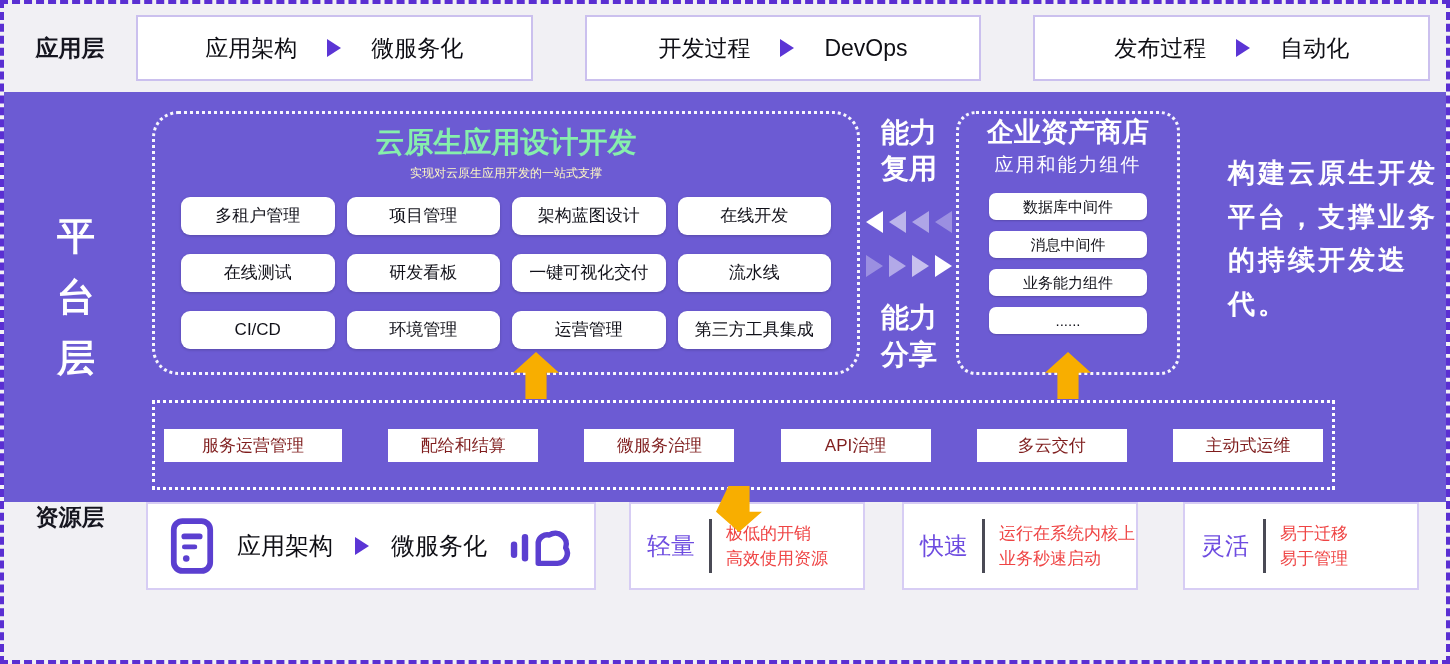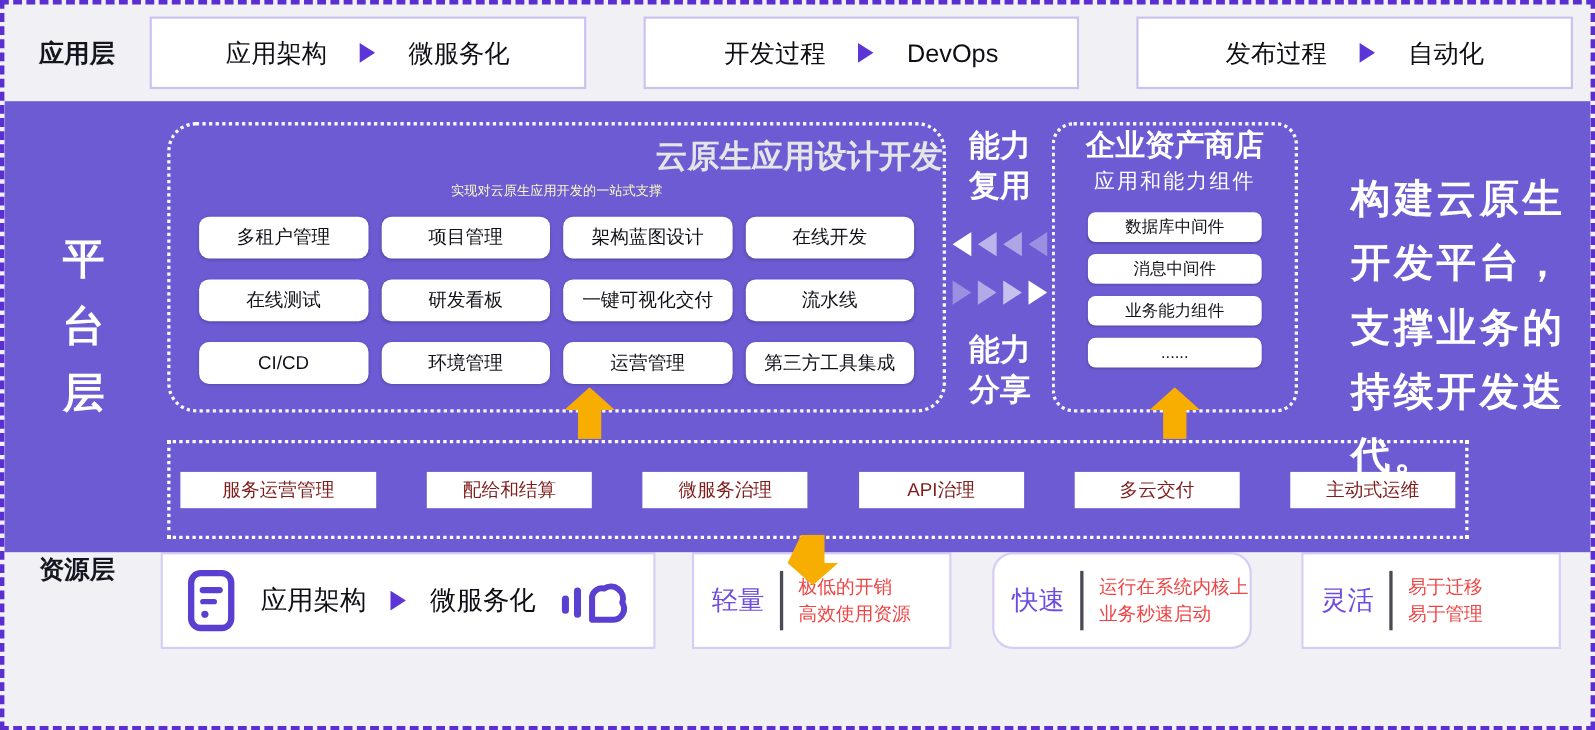--- a/index.html
+++ b/index.html
@@ -18,21 +18,21 @@
     display:flex; align-items:center; justify-content:center; gap:30px; font-size:23px; color:#0e0e14; }
   .tri-right { width:0; height:0; border-left:14px solid #5b35d5;
     border-top:9px solid transparent; border-bottom:9px solid transparent; flex:none; }
   
   .platform { height:410px; flex:none; background:#6c5bd3; position:relative; }
   .vlabel { position:absolute; left:48px; top:50%; transform:translateY(-50%);
     display:flex; flex-direction:column; gap:23px; width:48px; text-align:center;
     color:#fff; font-weight:bold; font-size:38px; line-height:1; }
   .dev-box { position:absolute; left:148px; top:19px; width:708px; height:264px;
     border:3px dotted rgba(255,255,255,.95); border-radius:26px; text-align:center; }
-  .dev-title { margin-top:9px; font-size:29px; font-weight:bold; color:#e5e5e5;text-align:right; }
+  .dev-title { margin-top:9px; font-size:29px; font-weight:bold; color:#86efac; }
   .dev-sub { margin-top:2px; font-size:12px; color:#fef9c3; }
   .dev-grid { display:grid; grid-template-columns:repeat(4,1fr); column-gap:12px; row-gap:19px;
     padding:0 26px; margin-top:15px; }
   .pill { background:#fff; border-radius:9px; height:38px; line-height:38px; font-size:17px;
     color:#101018; box-shadow:0 1px 3px rgba(0,0,0,.2); white-space:nowrap; overflow:hidden; }
   .cap-col { position:absolute; left:860px; top:23px; width:90px; height:258px;
     display:flex; flex-direction:column; align-items:center; justify-content:space-between;
     color:#fff; font-weight:bold; }
   .cap-text { font-size:28px; line-height:1.3; text-align:center; }
   .tri-row { display:flex; gap:6px; }
@@ -40,41 +40,41 @@
   .tl:nth-child(1){opacity:1} .tl:nth-child(2){opacity:.55} .tl:nth-child(3){opacity:.45} .tl:nth-child(4){opacity:.32}
   .tr { width:0; height:0; border-left:17px solid #fff; border-top:11px solid transparent; border-bottom:11px solid transparent; }
   .tr:nth-child(1){opacity:.32} .tr:nth-child(2){opacity:.48} .tr:nth-child(3){opacity:.62} .tr:nth-child(4){opacity:1}
   .asset-box { position:absolute; left:952px; top:19px; width:224px; height:264px;
     border:3px dotted rgba(255,255,255,.95); border-radius:20px; text-align:center; color:#fff; }
   .asset-title { font-size:27px; font-weight:bold; }
   .asset-sub { margin-top:2px; font-size:19px; letter-spacing:2px; }
   .asset-pill { width:158px; margin:11px auto 0; background:#fff; border-radius:7px; height:27px;
     line-height:27px; font-size:15px; color:#101018; box-shadow:0 1px 2px rgba(0,0,0,.18); }
   .asset-pill.first { margin-top:15px; }
-  .side-note { position:absolute; left:1224px; top:60px; width:210px; font-size:36px; font-weight:bold;
+  .side-note { position:absolute; left:1224px; top:60px; width:210px; font-size:27px; font-weight:bold;
     color:#fff; line-height:1.62; letter-spacing:3px; }
   .service-box { position:absolute; left:148px; top:308px; width:1183px; height:90px;
     border:3px dotted #fff; display:flex; align-items:center; justify-content:space-between; padding:0 9px; }
   .sq { background:#fff; height:33px; line-height:33px; text-align:center; font-size:17px;
     color:#7f1d1d; width:150px; white-space:nowrap; }
   .sq.w1 { width:178px; }
   
   .up-arrow { position:absolute; width:46px; height:47px; background:#f8ae00; z-index:4;
     clip-path:polygon(50% 0,100% 44%,73% 44%,73% 100%,27% 100%,27% 44%,0 44%); }
   .up1 { left:509px; top:260px; }
   .up2 { left:1041px; top:260px; }
   .down-arrow { position:absolute; left:712px; top:482px; width:46px; height:46px; background:#f8ae00;
     z-index:5; clip-path:polygon(27% 0,73% 0,73% 56%,100% 56%,50% 100%,0 56%); }
   
   .resource { flex:1; display:flex; }
   .res-card-arch { width:450px; height:88px; margin-left:10px; background:#fff; border:2px solid #d7cdf4;
     display:flex; align-items:center; justify-content:center; gap:22px; font-size:24px; color:#0e0e14; }
   .feat-card { width:236px; height:88px; background:#fff; border:2px solid #d7cdf4;
     display:flex; align-items:center; padding:0 16px; gap:14px; }
-  .feat-card.m1 { margin-left:33px; } .feat-card.m2 { margin-left:37px;border-radius:19px; } .feat-card.m3 { margin-left:45px; }
+  .feat-card.m1 { margin-left:33px; } .feat-card.m2 { margin-left:37px; } .feat-card.m3 { margin-left:45px; }
   .feat-key { font-size:24px; color:#6e4ce0; flex:none; }
   .feat-div { width:3px; height:54px; background:#4a4a55; flex:none; }
   .feat-desc { font-size:17px; color:#ef4444; line-height:1.5; white-space:nowrap; }
   .icon svg { display:block; }
 </style>
 </head>
 <body>
 
 <div class="frame">
 

